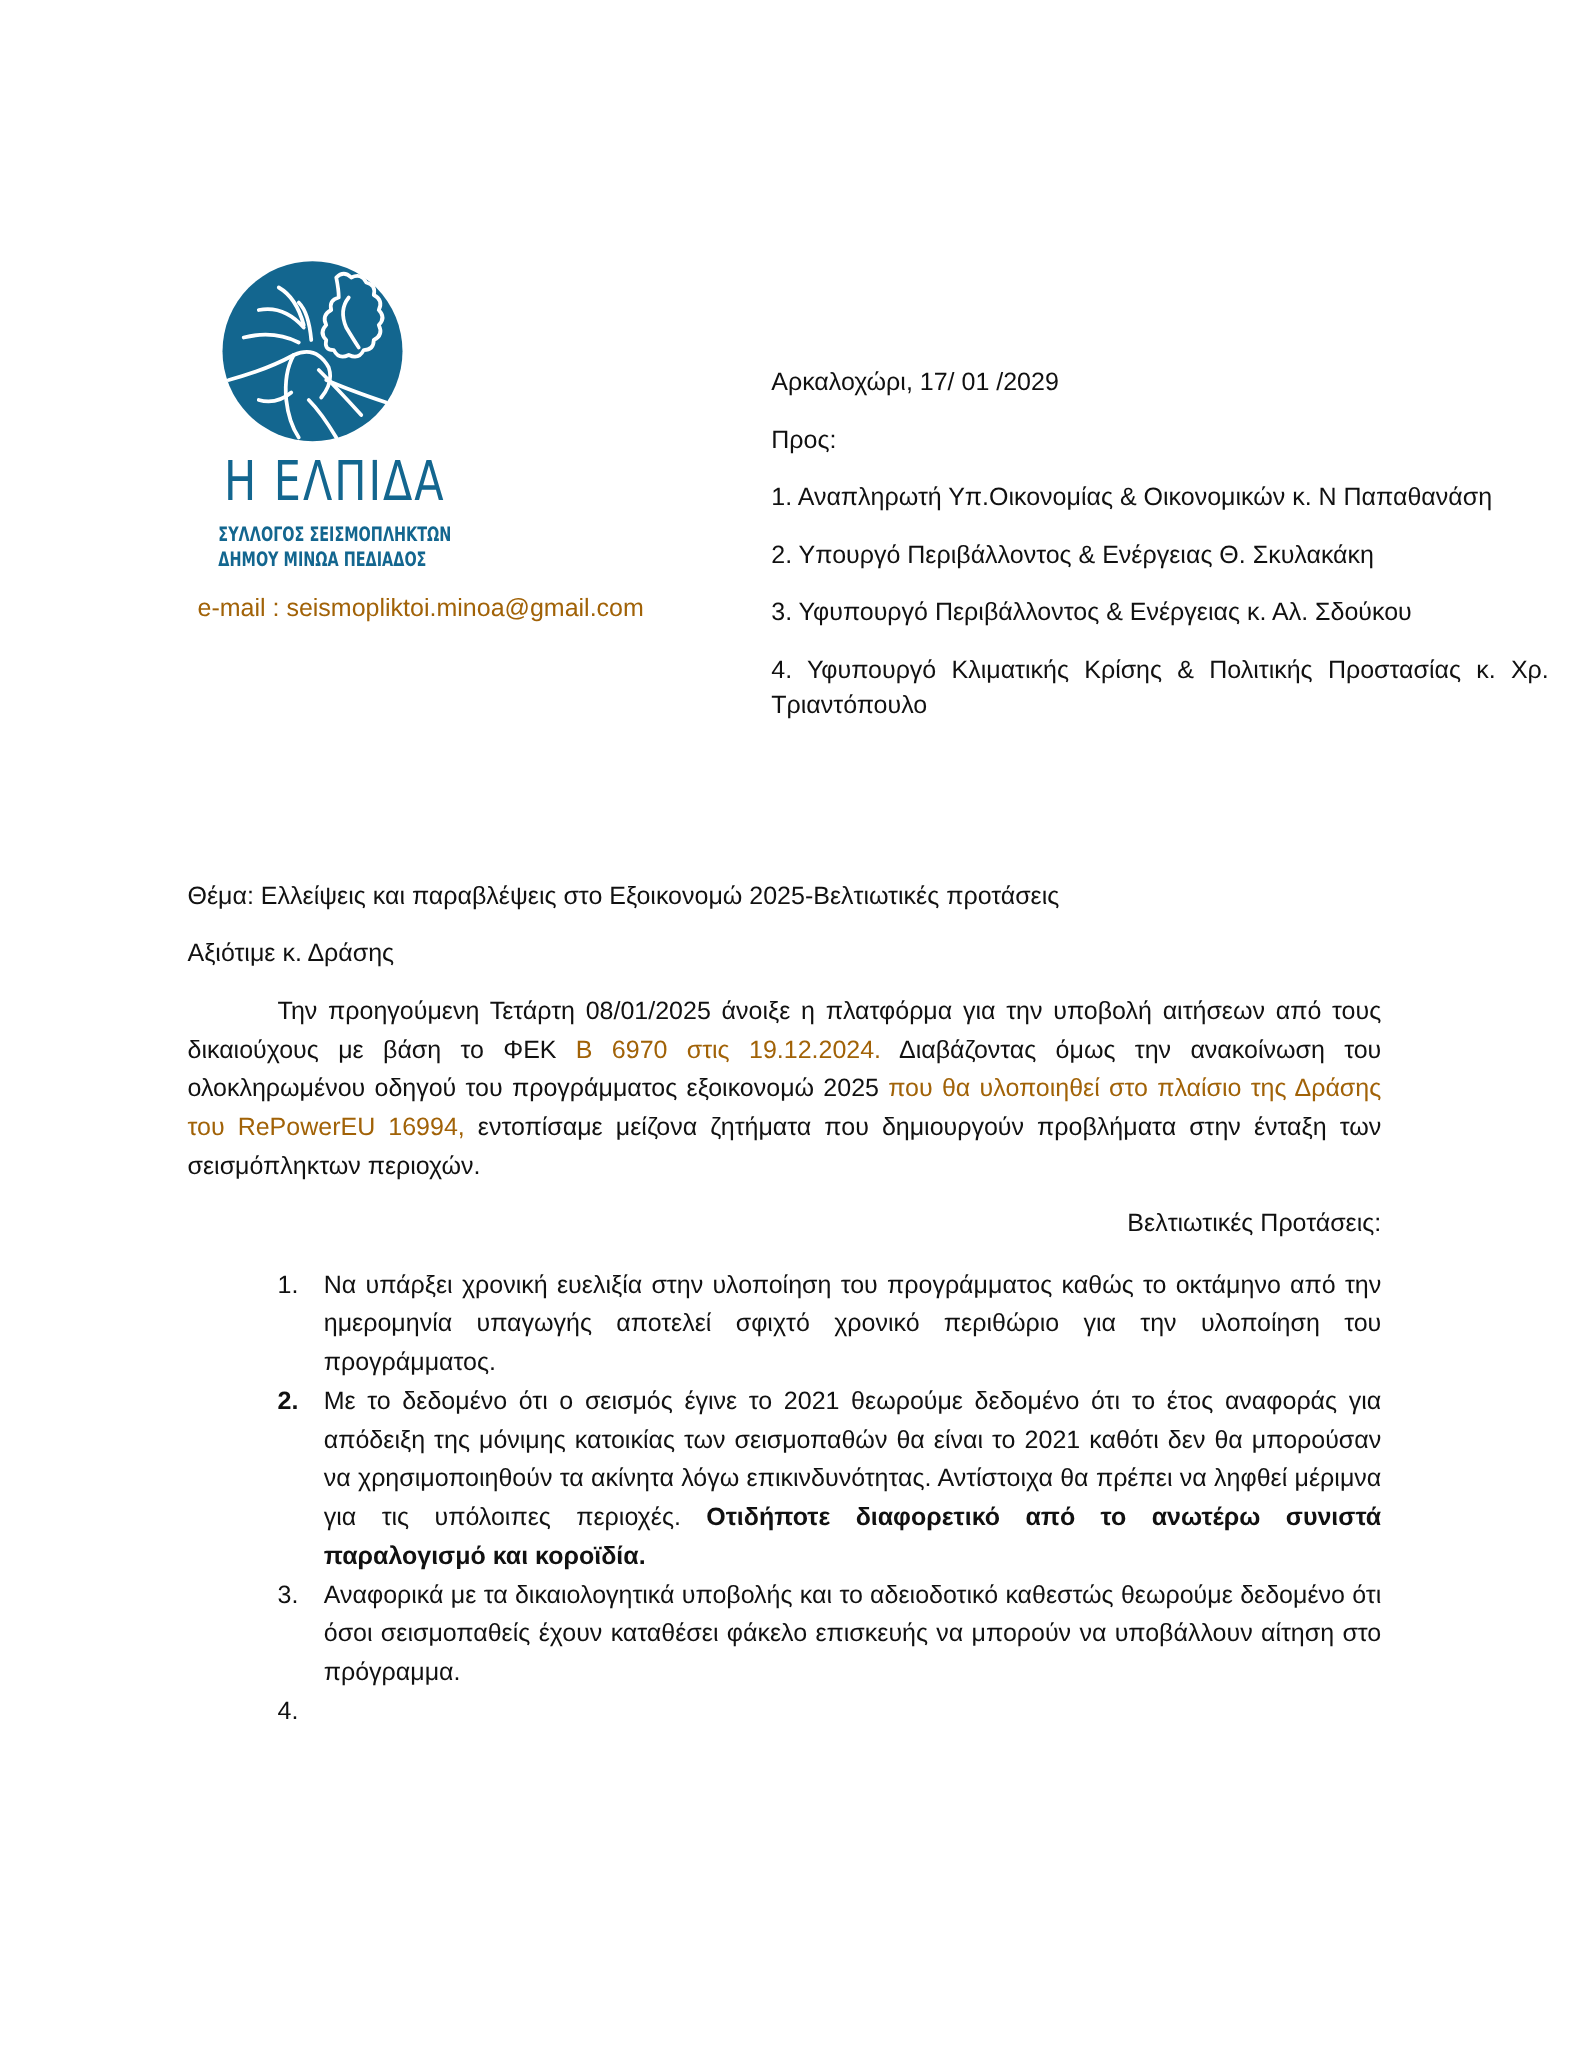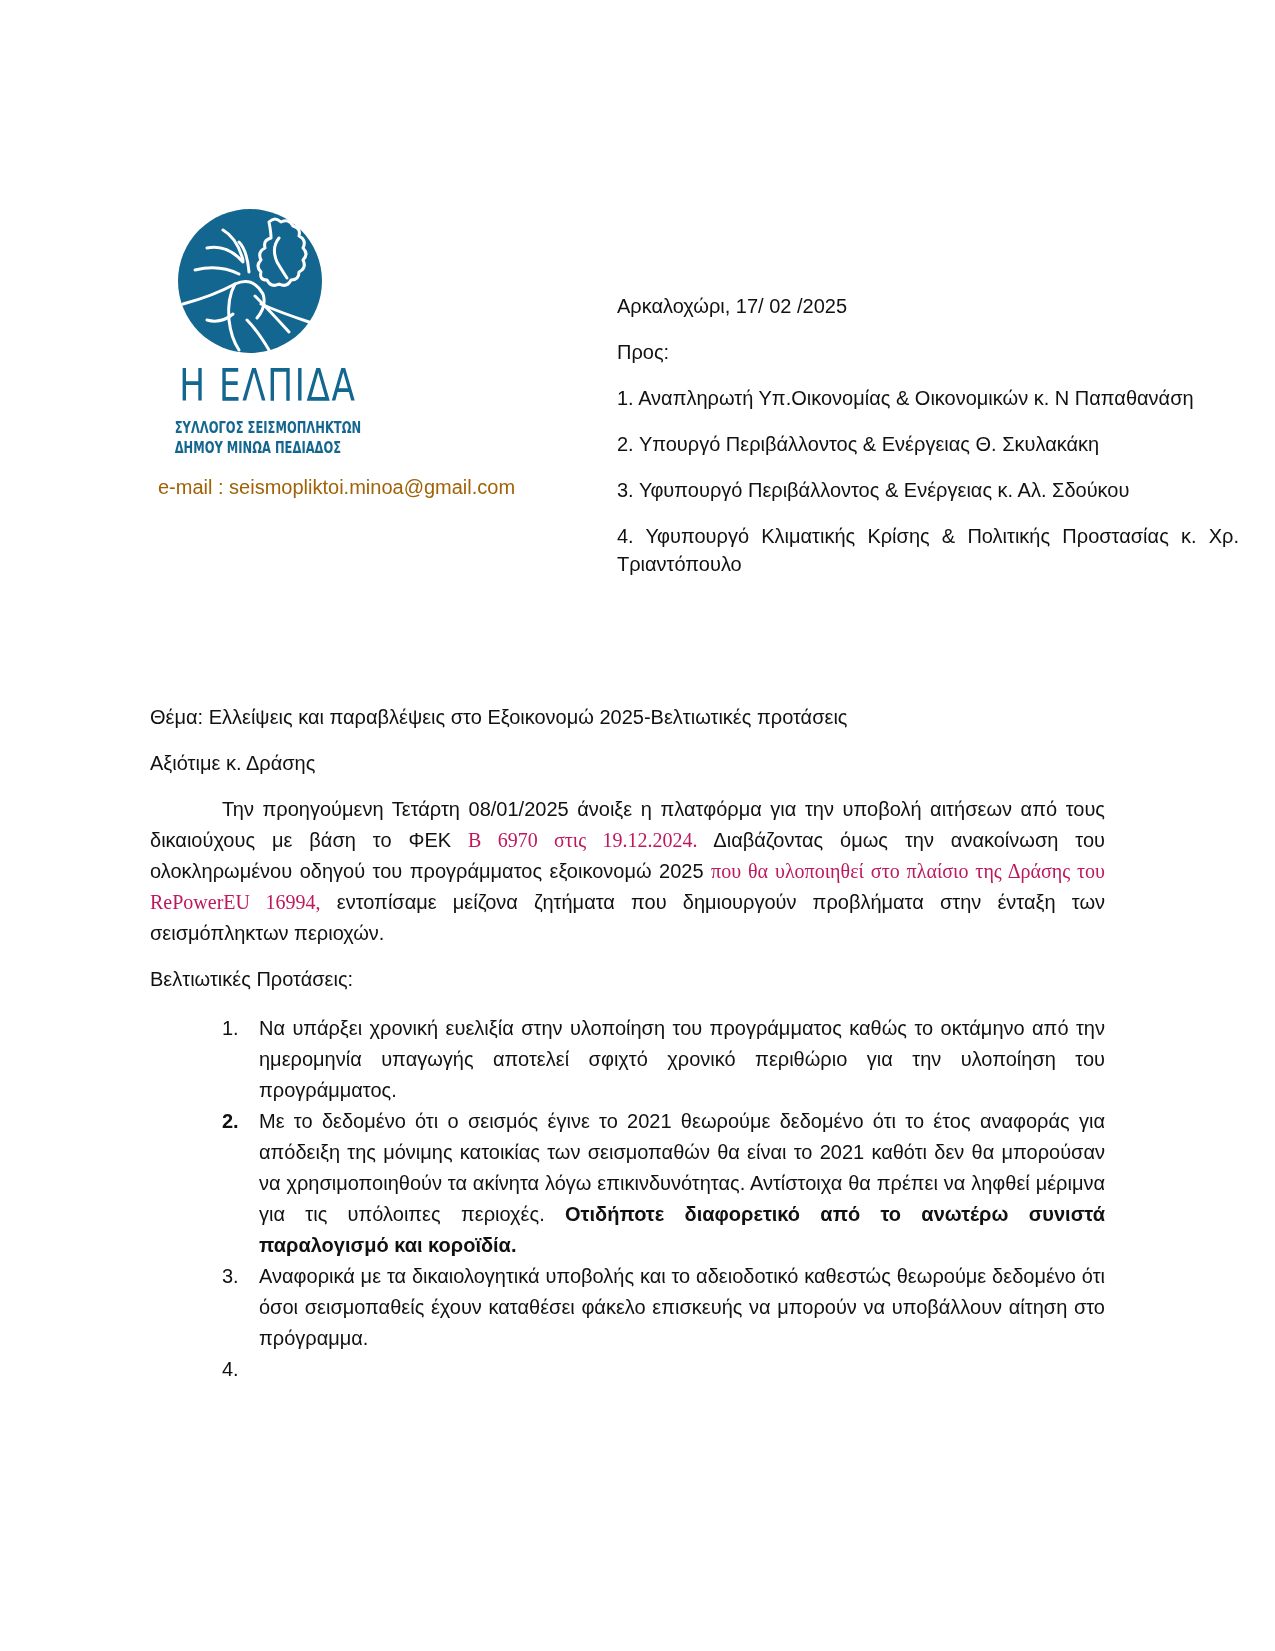--- a/index.html
+++ b/index.html
@@ -41,22 +41,22 @@
     .main {
       position: absolute; left: 150px; top: 702px; width: 955px;
       font-size: 20px; line-height: 31px;
     }
     .main p { margin: 0; }
     .subject { margin-bottom: 15px !important; }
     .salutation { margin-bottom: 15px !important; }
     .body-para {
       text-indent: 72px; text-align: justify; margin-bottom: 15px !important;
     }
-    .slate { color: #be185d; font-family: Liberation Serif, serif; }
-    .heading2 { margin-bottom: 18px !important; }
+    .slate { color: #a16207; }
+    .heading2 { margin-bottom: 18px !important; text-align: right; }
     ol.proposals {
       list-style: none; margin: 0; padding: 0;
     }
     ol.proposals li {
       position: relative; padding-left: 109px; text-align: justify;
     }
     ol.proposals li .num {
       position: absolute; left: 72px; top: 0;
     }
     .bold { font-weight: bold; }
@@ -84,21 +84,21 @@
     </g>
   </svg>
   <div class="logo-title">Η ΕΛΠΙΔΑ</div>
   <div class="logo-sub s1">ΣΥΛΛΟΓΟΣ ΣΕΙΣΜΟΠΛΗΚΤΩΝ</div>
   <div class="logo-sub s2">ΔΗΜΟΥ ΜΙΝΩΑ ΠΕΔΙΑΔΟΣ</div>
 </div>
 
 <div class="email">e-mail : seismopliktoi.minoa@gmail.com</div>
 
 <div class="recipients">
-  <p>Αρκαλοχώρι, 17/ 02 /2025</p>
+  <p>Αρκαλοχώρι, 17/ 01 /2029</p>
   <p>Προς:</p>
   <p>1. Αναπληρωτή Υπ.Οικονομίας &amp; Οικονομικών κ. Ν Παπαθανάση</p>
   <p>2. Υπουργό Περιβάλλοντος &amp; Ενέργειας Θ. Σκυλακάκη</p>
   <p>3. Υφυπουργό Περιβάλλοντος &amp; Ενέργειας κ. Αλ. Σδούκου</p>
   <p>4. Υφυπουργό Κλιματικής Κρίσης &amp; Πολιτικής Προστασίας κ. Χρ. Τριαντόπουλο</p>
 </div>
 
 <div class="main">
   <p class="subject">Θέμα:  Ελλείψεις και παραβλέψεις στο Εξοικονομώ 2025-Βελτιωτικές προτάσεις</p>
   <p class="salutation">Αξιότιμε κ. Δράσης</p>

